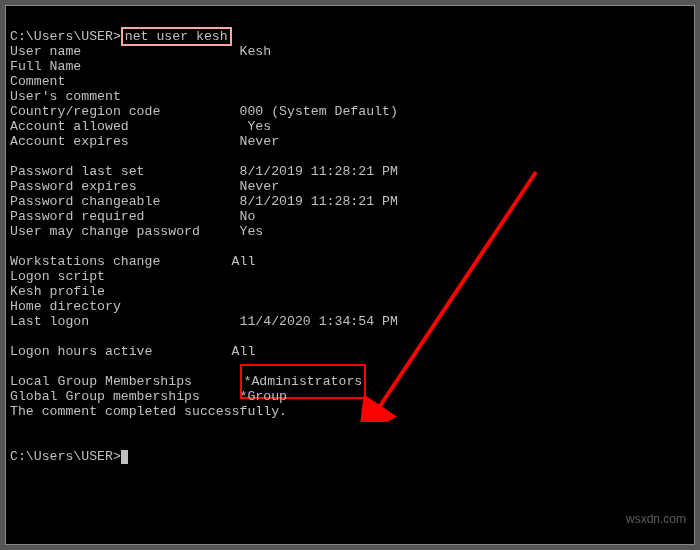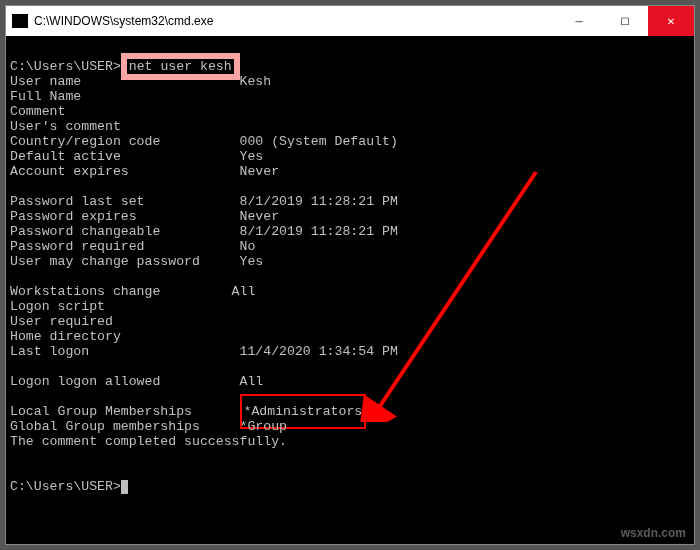--- a/index.html
+++ b/index.html
@@ -42,79 +42,67 @@
   .win-btn.close { background: #e81123; color: #fff; }
   .win-btn:not(.close) { color: #000; }
   .terminal {
     position: relative;
     padding: 8px 4px;
     color: #c0c0c0;
     font-size: 13.2px;
     line-height: 15px;
     white-space: pre;
   }
-  .hl1 { border: 6px solid #fca5a5; padding: 0 2px; }
+  .hl1 { border: 2px solid #fca5a5; padding: 0 2px; }
   .hl2 { border: 2px solid #ff0000; padding: 8px 2px; }
   .cursor { display:inline-block; width:7px; height:14px; background:#c0c0c0; vertical-align:bottom; animation:blink 1s steps(1) infinite;}
   @keyframes blink { 50% { opacity:0; } }
   .arrow {
     position: absolute;
     top: 156px; left: 350px;
     width: 200px; height: 260px;
     pointer-events: none;
   }
   .watermark {
     position: absolute;
-    right: 8px; bottom: 4px;
+    right: 8px; bottom: 18px;
     font-family: Arial, sans-serif;
     font-size: 12px;
     color: rgba(255,255,255,0.35);
-    font-weight: bold;
   }
 </style>
 </head>
 <body>
 
 <div class="frame">
 
-  <div class="title-bar">
-    <div class="title-left">
-      <span class="title-icon"></span>
-      <span>C:\WINDOWS\system32\cmd.exe</span>
-    </div>
-    <div class="win-controls">
-      <div class="win-btn">─</div>
-      <div class="win-btn">☐</div>
-      <div class="win-btn close">✕</div>
-    </div>
-  </div>
 
   <div class="terminal">
 <span><span>C:\Users\USER&gt;</span><span class="hl1">net user kesh</span></span>
 <span><span>User name</span>                    <span>Kesh</span></span>
 <span>Full Name</span>
 <span>Comment</span>
 <span>User's comment</span>
 <span><span>Country/region code</span>          <span>000 (System Default)</span></span>
-<span><span>Default active</span>               <span>Yes</span></span>
+<span><span>Account allowed</span>               <span>Yes</span></span>
 <span><span>Account expires</span>              <span>Never</span></span>
 
 <span><span>Password last set</span>            <span>8/1/2019 11:28:21 PM</span></span>
 <span><span>Password expires</span>             <span>Never</span></span>
 <span><span>Password changeable</span>          <span>8/1/2019 11:28:21 PM</span></span>
 <span><span>Password required</span>            <span>No</span></span>
 <span><span>User may change password</span>     <span>Yes</span></span>
 
 <span><span>Workstations change</span>         <span>All</span></span>
 <span>Logon script</span>
-<span>User required</span>
+<span>Kesh profile</span>
 <span>Home directory</span>
 <span><span>Last logon</span>                   <span>11/4/2020 1:34:54 PM</span></span>
 
-<span><span>Logon logon allowed</span>          <span>All</span></span>
+<span><span>Logon hours active</span>          <span>All</span></span>
 
 <span><span>Local Group Memberships</span>      <span class="hl2">*Administrators</span></span>
 <span><span>Global Group memberships</span>     <span>*Group</span></span>
 <span>The comment completed successfully.</span>
 
 
 <span>C:\Users\USER&gt;</span><span class="cursor"></span>
   </div>
 
   <svg class="arrow" viewBox="0 0 200 260">

